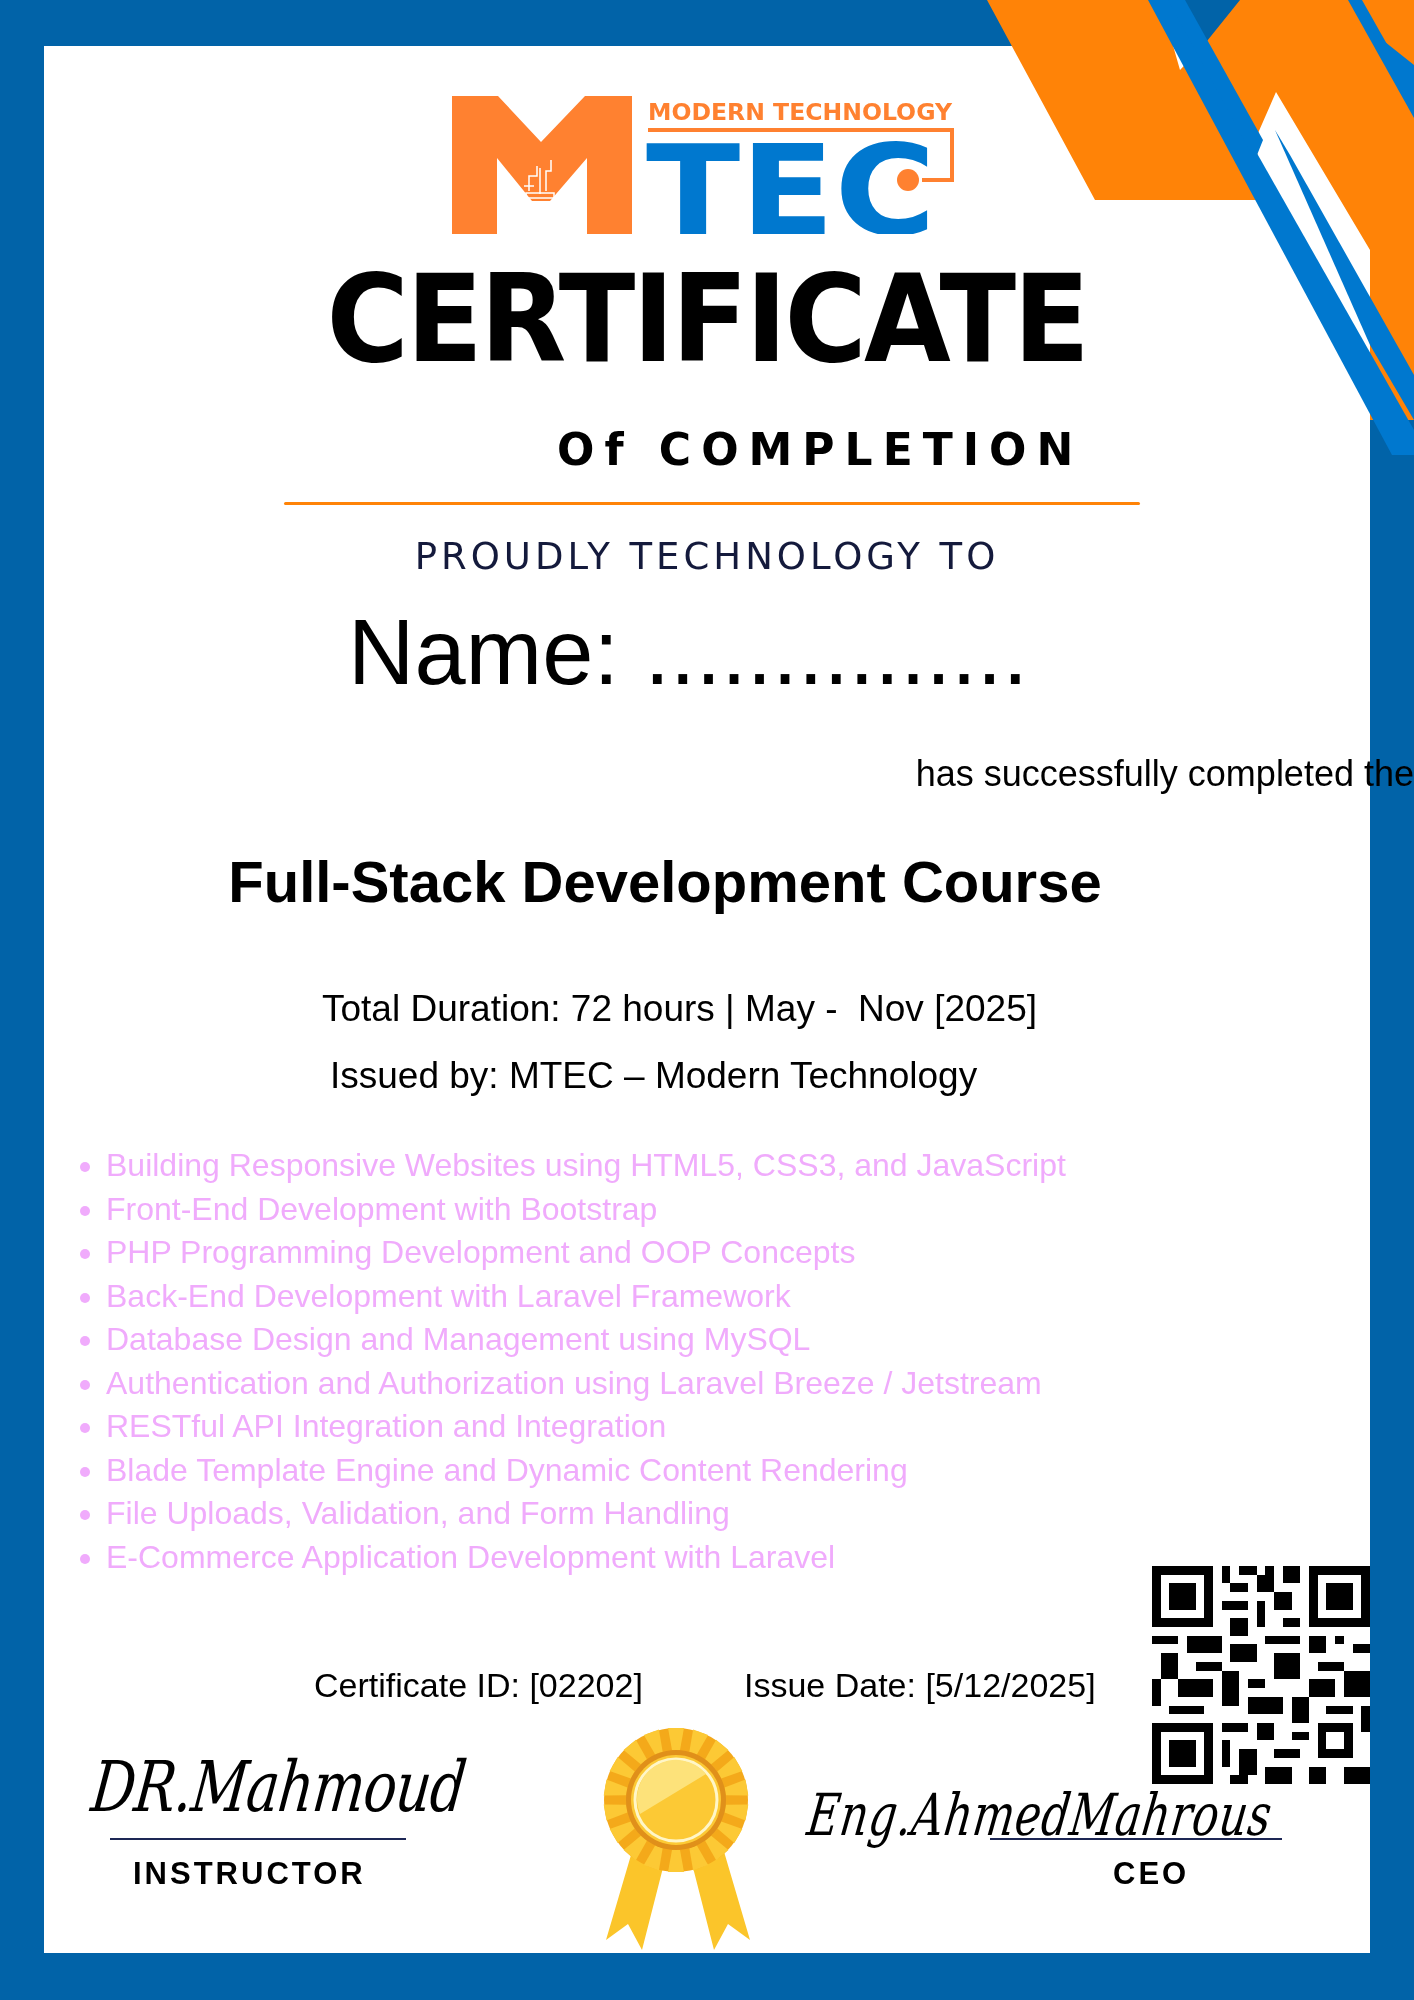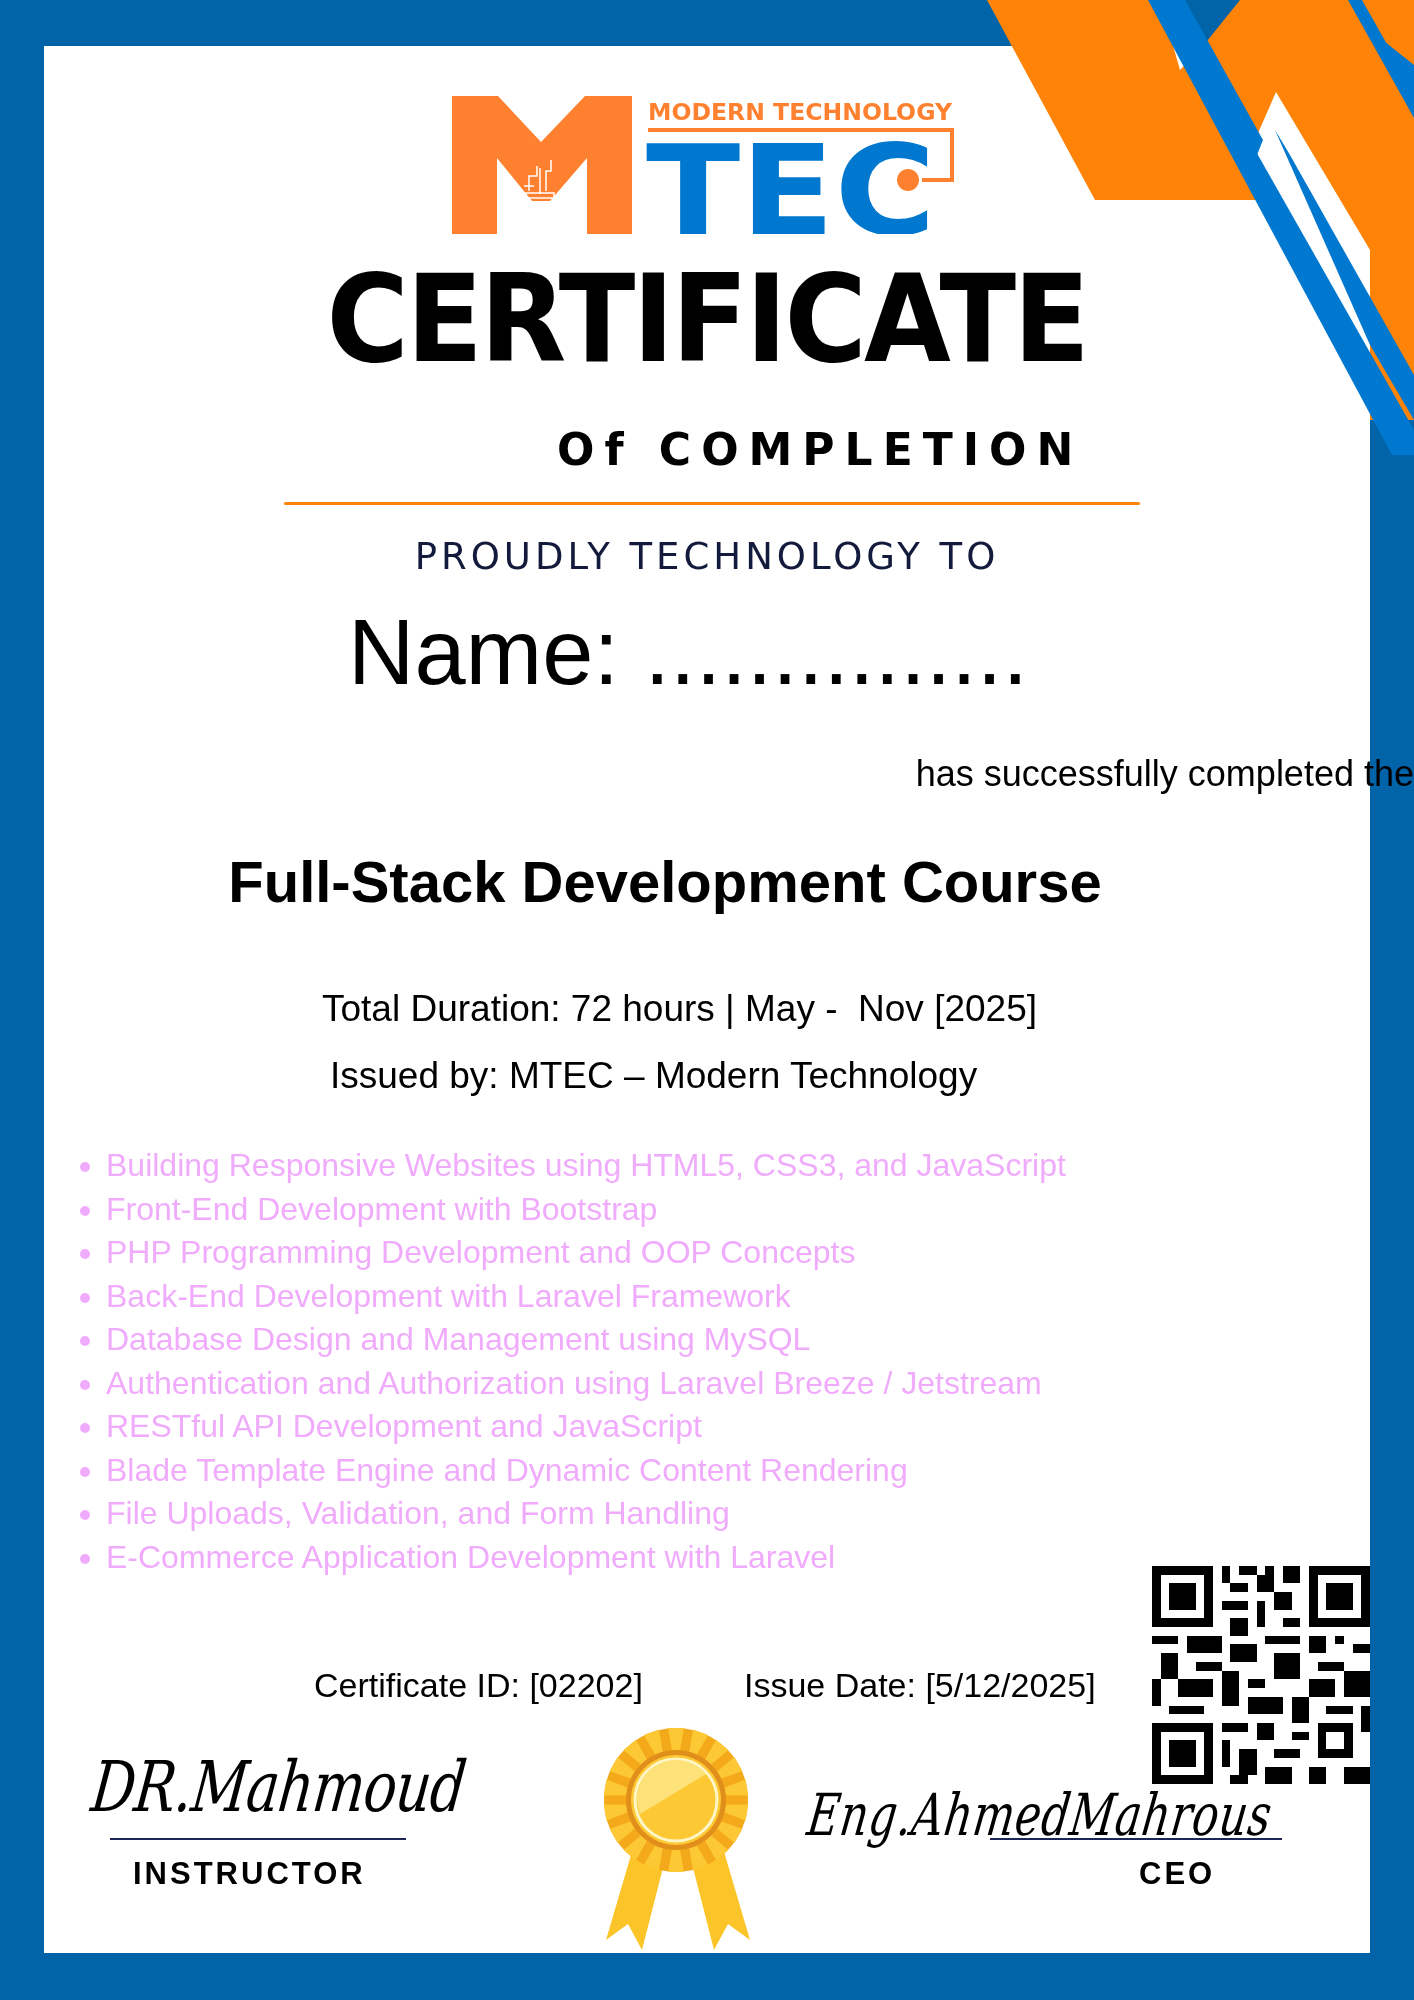--- a/index.html
+++ b/index.html
@@ -24,21 +24,21 @@
   .meta-id { left: 314px; }
   .meta-date { left: 744px; }
   .qr { left: 1152px; top: 1566px; width: 218px; height: 218px; }
   .sig { position: absolute; font-family: "DejaVu Serif", serif; font-style: italic; color: #000; line-height: 1; }
   .sig-left { left: 96px; top: 1752px; font-size: 70px; transform: scaleX(0.78) skewX(-8deg); transform-origin: 0 0; letter-spacing: -1px; }
   .sig-right { left: 812px; top: 1786px; font-size: 58px; transform: scaleX(0.75) skewX(-10deg); transform-origin: 0 0; letter-spacing: 1px; white-space: nowrap; }
   .sig-line-left { left: 110px; top: 1838px; width: 296px; height: 2px; background: #1d2755; }
   .sig-line-right { left: 990px; top: 1838px; width: 292px; height: 2px; background: #1d2755; }
   .role { font-weight: bold; font-size: 31px; letter-spacing: 3px; color: #000; line-height: 1; top: 1858px; }
   .role-left { left: 133px; }
-  .role-right { left: 1113px; margin-left: 26px; }
+  .role-right { left: 1113px; }
   .ribbon { left: 598px; top: 1728px; width: 160px; height: 222px; }
 </style>
 </head>
 <body>
 
 <div class="page"></div>
 
 <svg class="deco" viewBox="0 0 1414 2000">
   <polygon points="987,0 1160,0 1180,70 1203,46 1240,0 1414,0 1414,420 1370,420 1370,250 1276,92 1255,140 1265,200 1095,200" fill="#ff8307"></polygon>
   <polygon points="1148,0 1170,0 1414,430 1414,455 1392,455" fill="#0078cf"></polygon>
@@ -75,21 +75,21 @@
 <div class="abs duration">Total Duration: 72 hours | May -  Nov [2025]</div>
 <div class="abs issued">Issued by: MTEC – Modern Technology</div>
 
 <ul class="abs topics">
   <li><span>Building Responsive Websites using HTML5, CSS3, and JavaScript</span></li>
   <li><span>Front-End Development with Bootstrap</span></li>
   <li><span>PHP Programming Development and OOP Concepts</span></li>
   <li><span>Back-End Development with Laravel Framework</span></li>
   <li><span>Database Design and Management using MySQL</span></li>
   <li><span>Authentication and Authorization using Laravel Breeze / Jetstream</span></li>
-  <li><span>RESTful API Development and JavaScript</span></li>
+  <li><span>RESTful API Integration and Integration</span></li>
   <li><span>Blade Template Engine and Dynamic Content Rendering</span></li>
   <li><span>File Uploads, Validation, and Form Handling</span></li>
   <li><span>E-Commerce Application Development with Laravel</span></li>
 </ul>
 
 <div class="abs meta meta-id">Certificate ID: [02202]</div>
 <div class="abs meta meta-date">Issue Date: [5/12/2025]</div>
 
 <svg class="abs qr" viewBox="0 0 25 25" shape-rendering="crispEdges">
   <rect width="25" height="25" fill="#fff"></rect>

